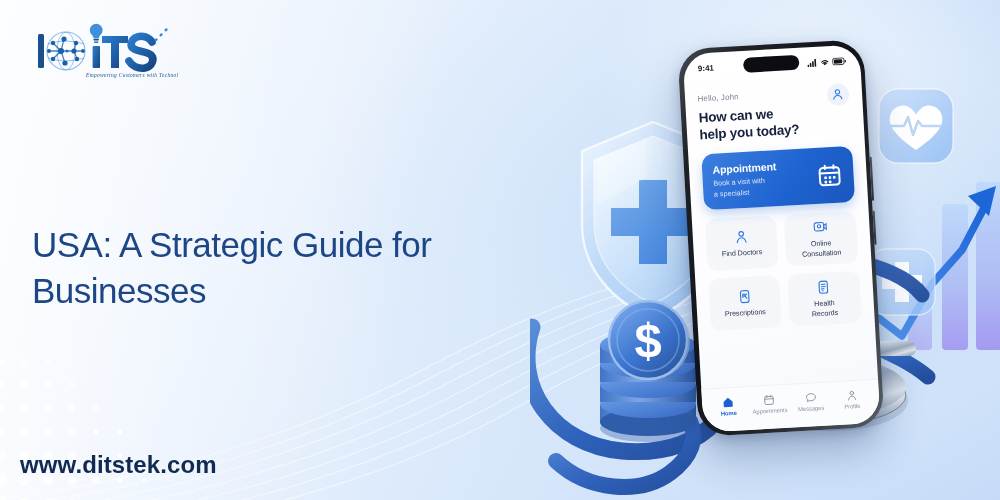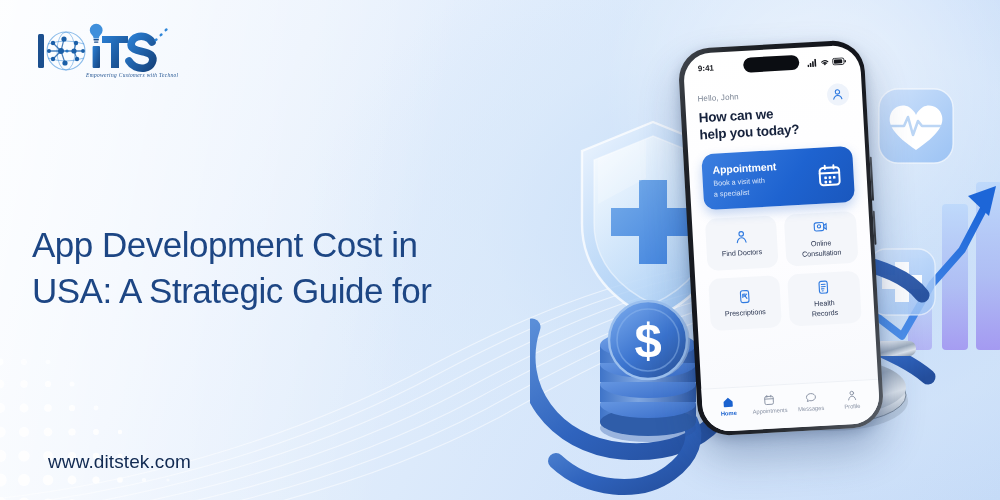--- a/index.html
+++ b/index.html
@@ -42,22 +42,22 @@
     color:#1161c8;
   }
   .subhead {
     position:absolute; left:32px; top:222px;
     font-size:35px; line-height:1.30; font-weight:400;
     letter-spacing:-0.5px;
     color:#1d4684;
     max-width:500px;
   }
   .weburl {
-    position:absolute; left:48px; top:451px;
-    font-size:19px; font-weight:400; letter-spacing:.1px;
+    position:absolute; left:20px; top:451px;
+    font-size:24px; font-weight:700; letter-spacing:.1px;
     color:#112a52;
   }
 
   
   .scene { position:absolute; left:520px; top:0; width:480px; height:500px; }
 
   .shield { position:absolute; left:56px; top:118px; width:155px; height:205px; }
   .coins  { position:absolute; left:62px; top:300px; width:135px; height:145px; }
 
   .heart-tile { position:absolute; left:358px; top:88px; width:76px; height:76px; }
@@ -284,22 +284,22 @@
         <rect x="5" y="5" width="3.4" height="2.4" rx="1.2" transform="rotate(-40 5 5)"></rect>
         <rect x="10" y="0" width="3.4" height="2.4" rx="1.2" transform="rotate(-40 10 0)"></rect>
       </g>
 
       <text x="58" y="55" font-family="Liberation Serif, serif" font-size="5.4" font-style="italic" fill="#1c4f8e" letter-spacing=".35">Empowering Customers with Technology</text>
     </svg>
   </div>
 
 
   <div class="subhead">
-    <div>App Development Cost in</div>
     <div>USA: A Strategic Guide for</div>
+    <div>Businesses</div>
   </div>
 
   <div class="weburl">www.ditstek.com</div>
 
   <div class="scene">
 
     <svg class="growth" viewBox="0 0 160 230">
       <defs>
         <linearGradient id="barG" x1="0" y1="0" x2="0" y2="1">
           <stop offset="0%" stop-color="#bcd8fb" stop-opacity=".95"></stop>

